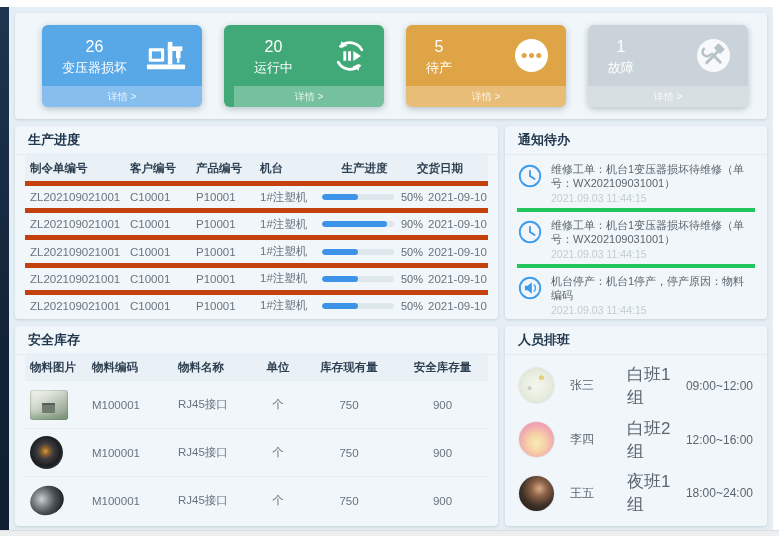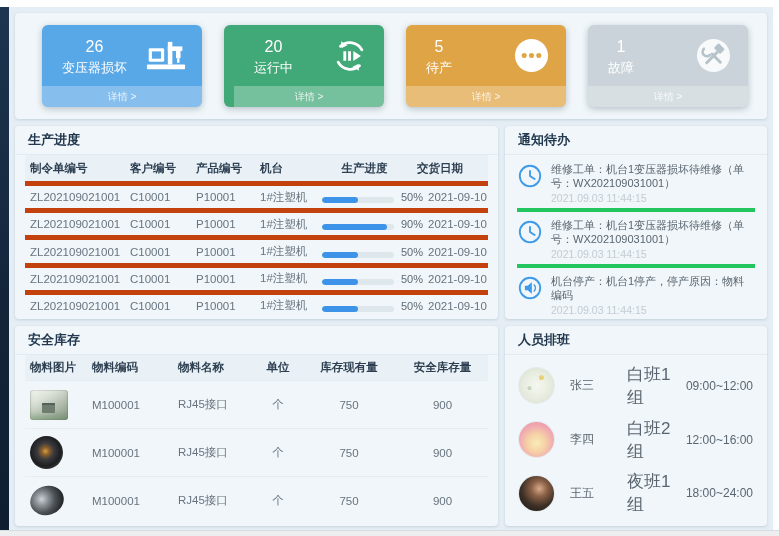--- a/index.html
+++ b/index.html
@@ -46,21 +46,21 @@
   .panel-title { flex:none; height:29px; line-height:28px; padding:0 13px; font-size:13px;
     font-weight:bold; color:#22384e; border-bottom:1px solid #e2ebf1; }
 
   
   .ptable { flex:1; display:flex; flex-direction:column; padding:0 10px 2px; min-height:0; }
   .p-head, .p-row { display:grid; grid-template-columns:100px 66px 64px 62px 1fr 76px; align-items:center; }
   .p-head { flex:none; height:26px; font-size:11.5px; font-weight:bold; color:#2d3f51; background:#e9f1f6; border-radius:2px; }
   .p-head > div, .p-row > div { padding-left:5px; }
   .p-row { flex:1; font-size:11.5px; color:#68747f; border-top:5px solid #c2410c; }
   .p-row:first-of-type { border-top:none; }
-  .cell-progress { display:flex; align-items:flex-end; gap:7px; }
+  .cell-progress { display:flex; align-items:center; gap:7px; }
   .head-progress { text-align:center; padding-left:0 !important; }
   .bar { width:72px; height:6px; border-radius:3px; background:#dee7ec; overflow:hidden; }
   .fill { height:100%; border-radius:3px; background:#3d93e8; }
   .pct { font-size:11px; color:#5f6b76; }
 
   
   .notif-list { flex:1; display:flex; flex-direction:column; padding:1px 12px 2px; min-height:0; overflow:hidden; }
   .notif-item { flex:1; display:flex; gap:8px; padding:6px 0 4px; border-bottom:4px solid #22c55e; cursor:pointer; }
   .notif-item:last-child { border-bottom:none; }
   .notif-icon { flex:none; width:26px; height:26px; margin-top:1px; }

